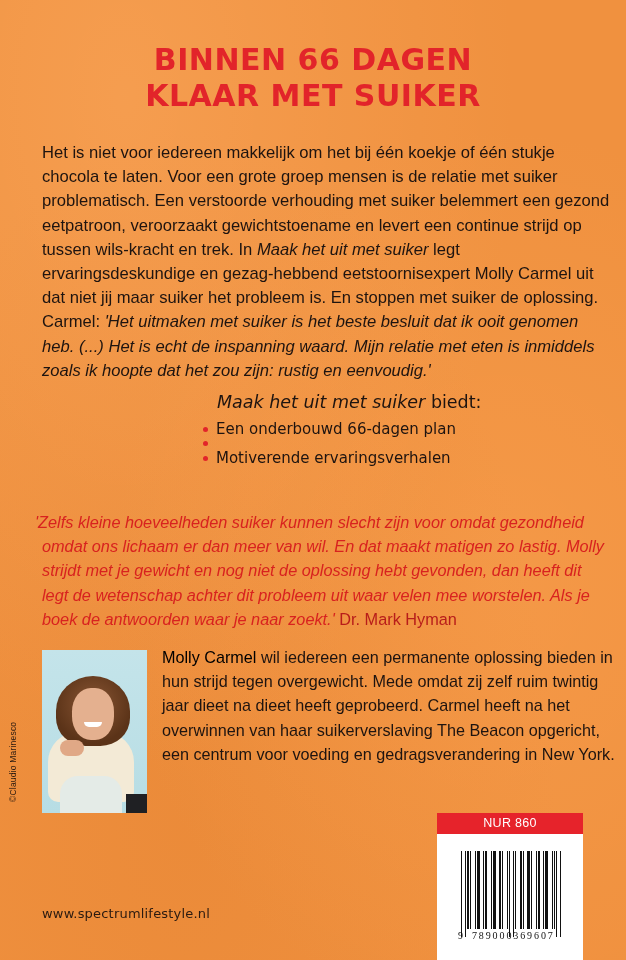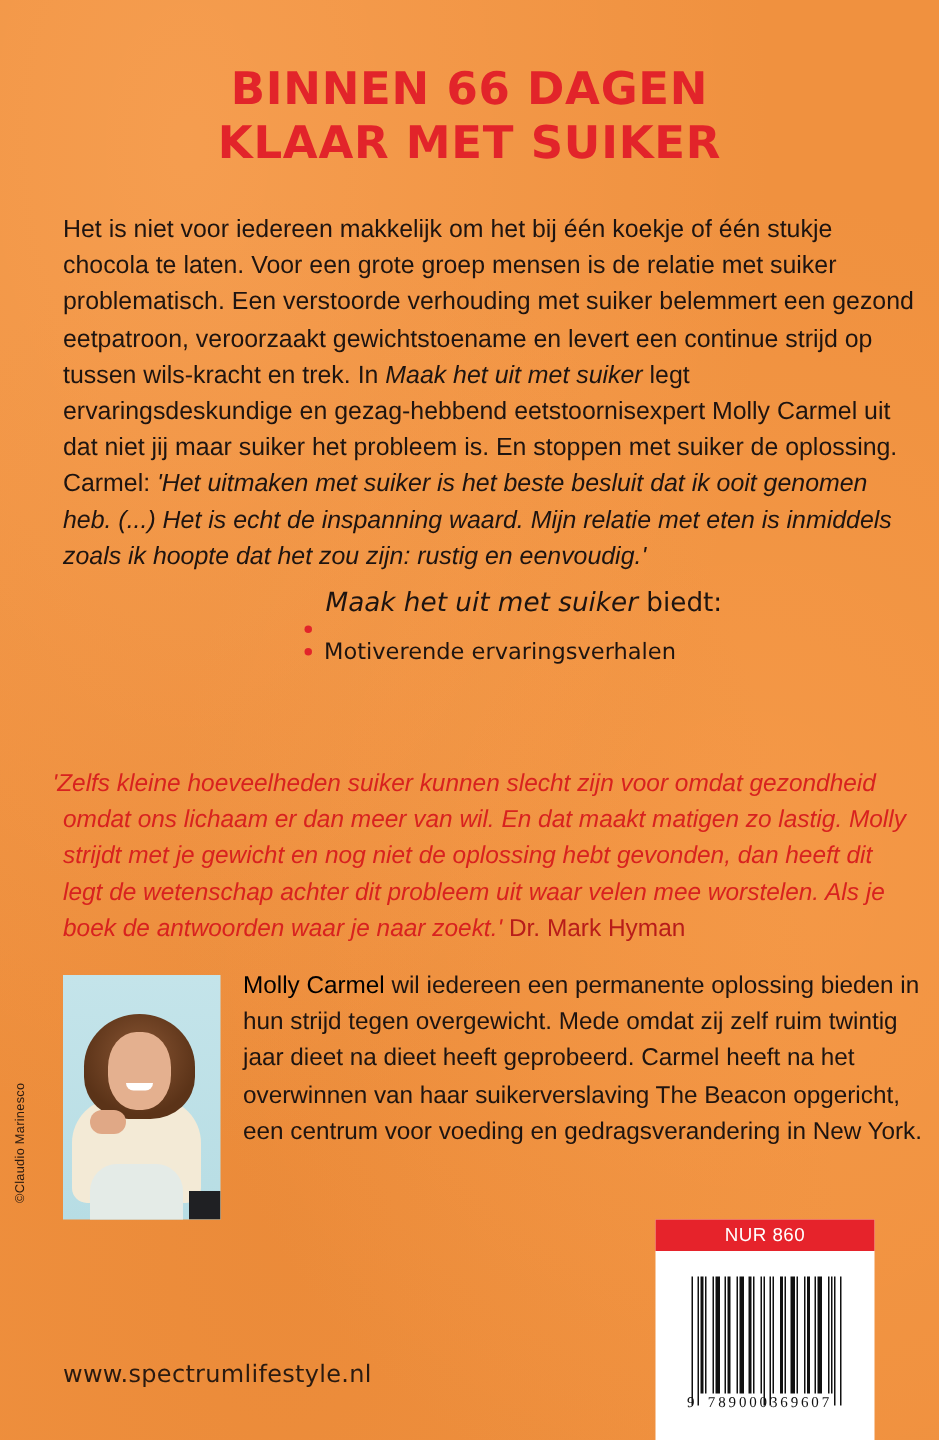--- a/index.html
+++ b/index.html
@@ -141,21 +141,21 @@
       position: absolute; left: 21px; top: 117px; width: 132px;
       font-family: Liberation Serif, serif;
       font-size: 10px; letter-spacing: 1.9px; color: #111;
       background: transparent;
     }
     .isbn-digits .first { margin-right: 7px; }
     .website {
       position: absolute;
       left: 42px; top: 906px;
       font-family: "DejaVu Sans", sans-serif;
-      font-size: 16px; color: #2a1a10;
+      font-size: 13px; color: #2a1a10;
       letter-spacing: 0.2px;
     }
   </style>
 </head>
 <body>
 
 <div class="title">
   <div>BINNEN 66 DAGEN</div>
   <div>KLAAR MET SUIKER</div>
 </div>
@@ -163,20 +163,24 @@
 <div class="intro">
   <span>Het is niet voor iedereen makkelijk om het bij één koekje of één stukje chocola te laten. Voor een grote groep mensen is de relatie met suiker problematisch. Een verstoorde verhouding met suiker belemmert een gezond eetpatroon, veroorzaakt gewichtstoename en levert een continue strijd op tussen wils-kracht en trek. In </span><em>Maak het uit met suiker</em><span> legt ervaringsdeskundige en gezag-hebbend eetstoornisexpert Molly Carmel uit dat niet jij maar suiker het probleem is. En stoppen met suiker de oplossing.</span><br>
   <span>Carmel: </span><em>'Het uitmaken met suiker is het beste besluit dat ik ooit genomen heb. (...) Het is echt de inspanning waard. Mijn relatie met eten is inmiddels zoals ik hoopte dat het zou zijn: rustig en eenvoudig.'</em>
 </div>
 
 <div class="offers">
   <div class="offers-head">
     <em>Maak het uit met suiker</em><span> biedt:</span>
   </div>
   <ul>
+    <li>
+        <span class="bullet"></span>
+        <span>Een onderbouwd 66-dagen plan</span>
+      </li>
     <li>
         <span class="bullet"></span>
       </li>
     <li>
         <span class="bullet"></span>
         <span>Motiverende ervaringsverhalen</span>
       </li>
   </ul>
 </div>
 

